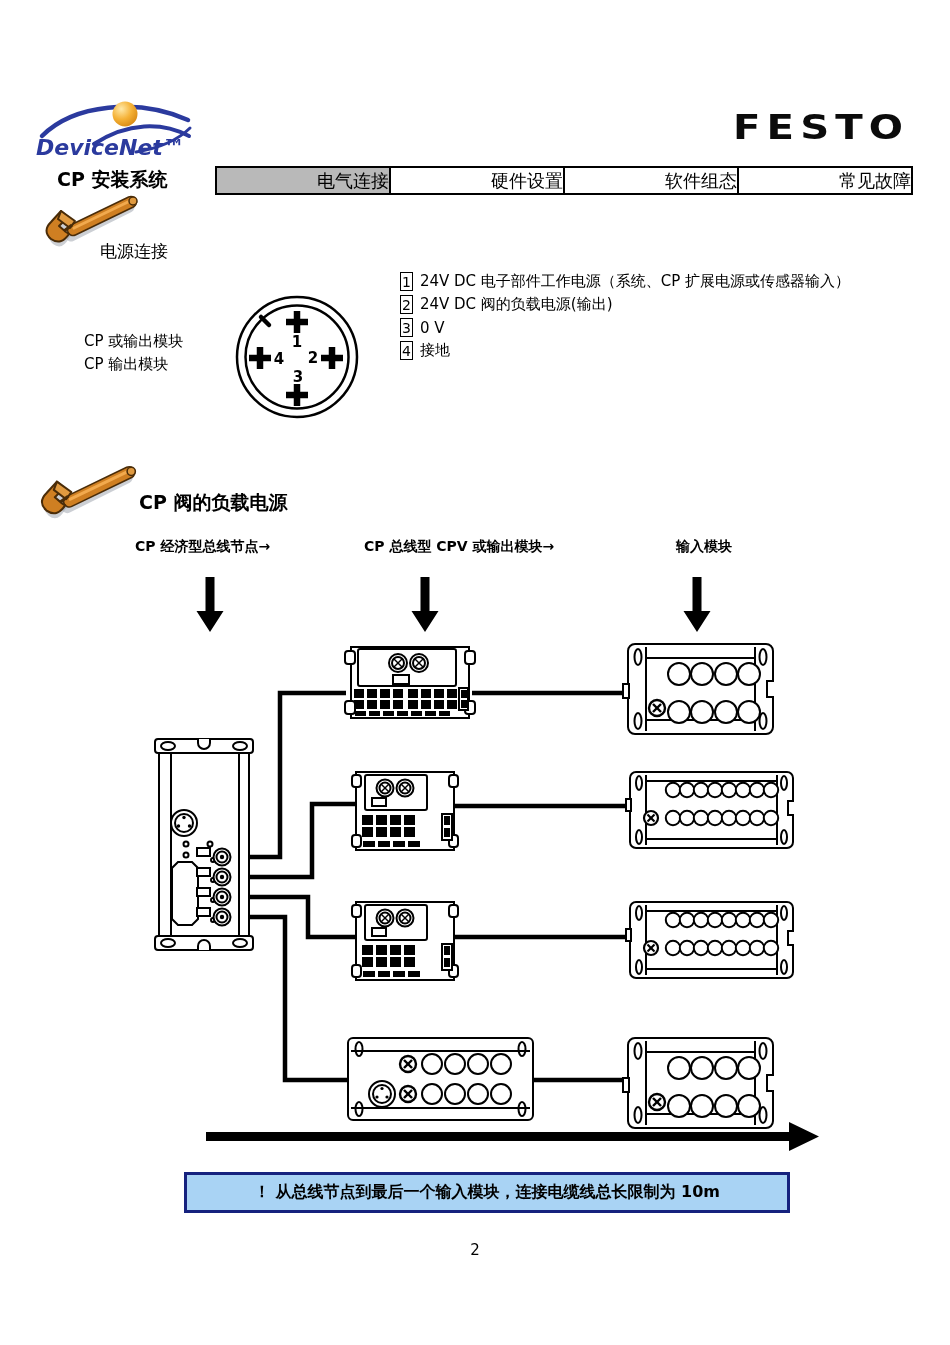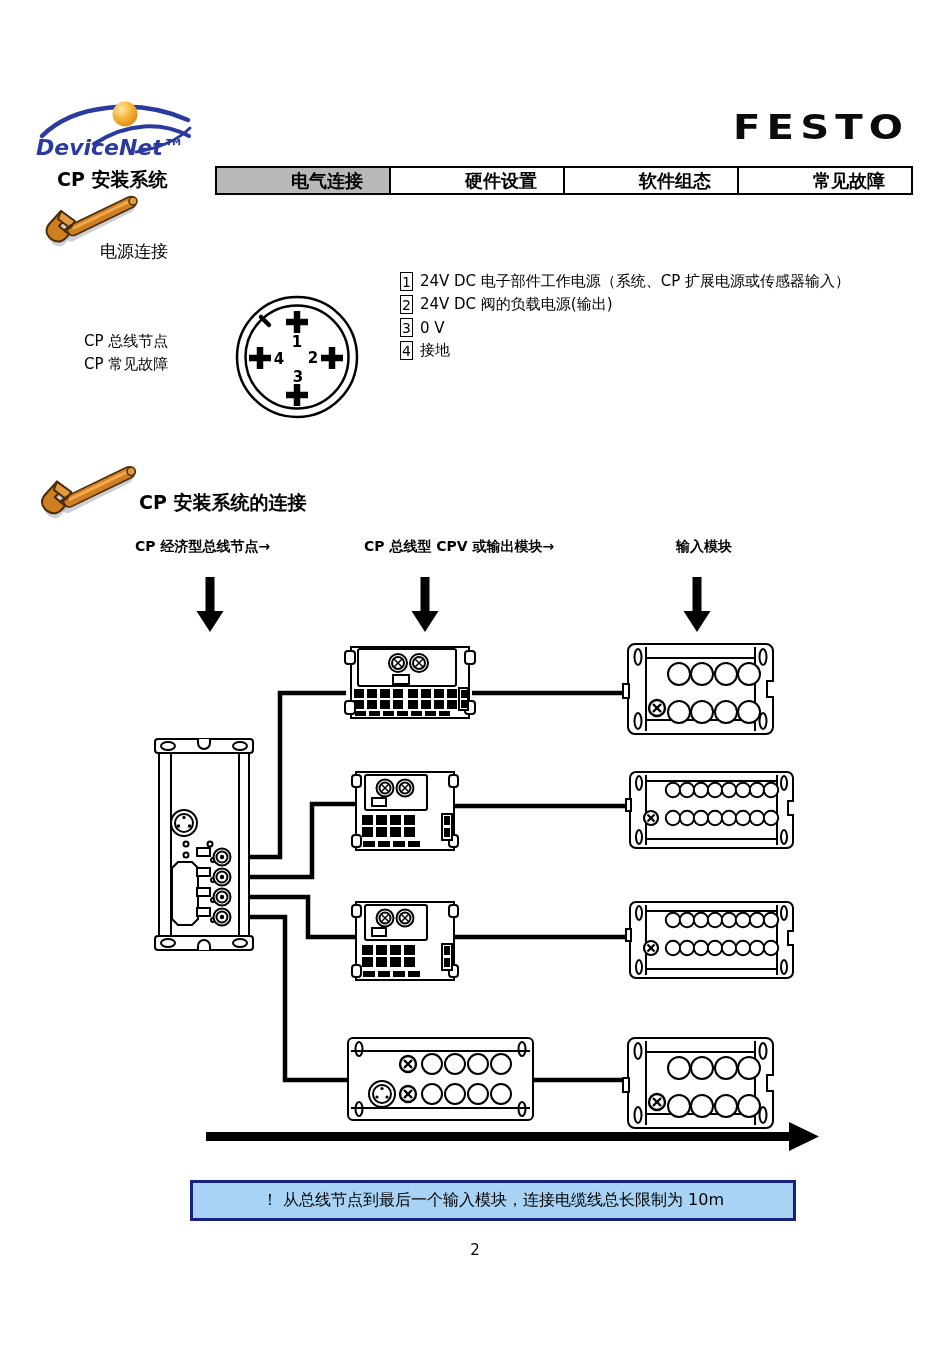--- a/index.html
+++ b/index.html
@@ -15,46 +15,46 @@
     left:733px;top:108px;font-size:33px;font-weight:bold;letter-spacing:5px;
     transform:scaleX(1.22);transform-origin:left top;color:#0b0b0b;
   }
   .page-title{left:57px;top:167px;font-size:19px;font-weight:bold;}
 
   .tabbar{
     left:215px;top:166px;width:698px;height:29px;display:flex;
     border:2px solid #000;box-sizing:border-box;background:#fff;
   }
   .tab{
-    flex:1;border-right:2px solid #000;text-align:center;
-    font-size:18px;font-weight:bold;line-height:25px;cursor:pointer;padding-left:48px;
+    flex:1;border-right:2px solid #000;text-align:right;
+    font-size:18px;font-weight:normal;line-height:25px;cursor:pointer;padding-left:48px;
   }
   .tab:last-child{border-right:none;}
   .tab.active{background:var(--active_tab_bg,#b9b9b9);}
 
   .sec-head1{left:100px;top:240px;font-size:17px;font-weight:normal;}
   .dev-label{font-size:15px;}
   .sec-head2{left:139px;top:490px;font-size:19px;font-weight:bold;}
 
   .pinblock{left:400px;top:270px;width:545px;}
   .pin-title{font-size:15px;font-weight:bold;height:21px;}
   .pin-row{display:flex;align-items:center;height:23px;font-size:15px;}
   .pin-box{
     display:inline-block;border:1.5px solid #000;min-width:12px;height:19px;
     line-height:18px;text-align:center;font-size:14px;margin-right:7px;padding:0 1px;
     box-sizing:border-box;
   }
 
   .col-label{top:538px;font-size:14px;font-weight:bold;}
 
   .noteBox{
-    left:190px;top:1172px;width:600px;height:35px;
+    left:184px;top:1172px;width:600px;height:35px;
     background:var(--note_bg,#a9d3f4);border:3px solid var(--note_border,#16227e);
     display:flex;align-items:center;justify-content:center;
-    font-size:16px;font-weight:normal;margin-top:8px;
+    font-size:16px;font-weight:bold;
   }
   .pageNum{left:0;right:0;top:1241px;text-align:center;font-size:15px;}
 </style>
 </head>
 <body>
 
 <div class="page">
 
   <svg width="0" height="0" style="position:absolute" aria-hidden="true">
     <defs>
@@ -307,22 +307,22 @@
     <div class="tab">硬件设置</div>
     <div class="tab">软件组态</div>
     <div class="tab">常见故障</div>
   </div>
 
   <svg class="abs" style="left:45px;top:190px" width="100" height="62" viewBox="0 0 100 62">
       <use href="#wrench"></use>
     </svg>
   <div class="abs sec-head1 nowrap">电源连接</div>
 
-  <div class="abs dev-label nowrap" style="left:84px;top:332px">CP 总线节点</div>
-  <div class="abs dev-label nowrap" style="left:84px;top:355px">CP 常见故障</div>
+  <div class="abs dev-label nowrap" style="left:84px;top:332px">CP 或输出模块</div>
+  <div class="abs dev-label nowrap" style="left:84px;top:355px">CP 输出模块</div>
 
   <svg class="abs" style="left:234px;top:294px" width="126" height="126" viewBox="0 0 126 126">
     <g fill="none" stroke="#000" stroke-width="2.5">
       <circle cx="63" cy="63" r="60"></circle>
       <circle cx="63" cy="63" r="51.5"></circle>
     </g>
     <g stroke="#000" stroke-width="6.5">
       <line x1="63" y1="17" x2="63" y2="39"></line>
         <line x1="52" y1="28" x2="74" y2="28"></line>
       <line x1="98" y1="53" x2="98" y2="75"></line>
@@ -356,21 +356,21 @@
     </div>
     <div class="pin-row">
       <span class="pin-box">4</span>
       <span class="nowrap">接地</span>
     </div>
   </div>
 
   <svg class="abs" style="left:40px;top:460px" width="104" height="64" viewBox="0 0 100 62">
       <use href="#wrench"></use>
     </svg>
-  <div class="abs sec-head2 nowrap">CP 安装系统的连接</div>
+  <div class="abs sec-head2 nowrap">CP 阀的负载电源</div>
 
   <div class="abs col-label nowrap" style="left:135px">CP 经济型总线节点→</div>
   <div class="abs col-label nowrap" style="left:364px">CP 总线型 CPV 或输出模块→</div>
   <div class="abs col-label nowrap" style="left:676px">输入模块</div>
 
   <svg class="abs" style="left:0;top:560px" width="950" height="618" viewBox="0 560 950 618">
 
     <g fill="#000">
       <path d="M205.5 577 h9 v34 h9 l-13.5 21 l-13.5 -21 h9 z"></path>
       <path d="M420.5 577 h9 v34 h9 l-13.5 21 l-13.5 -21 h9 z"></path>

